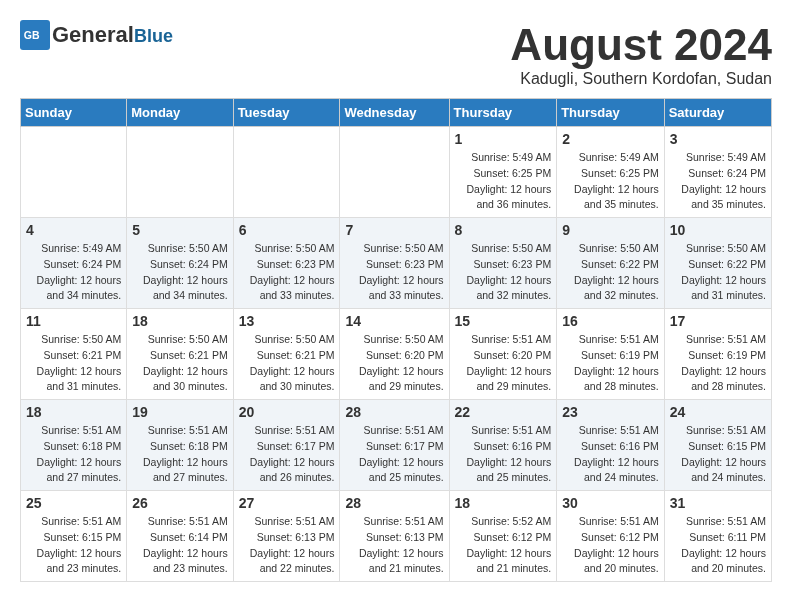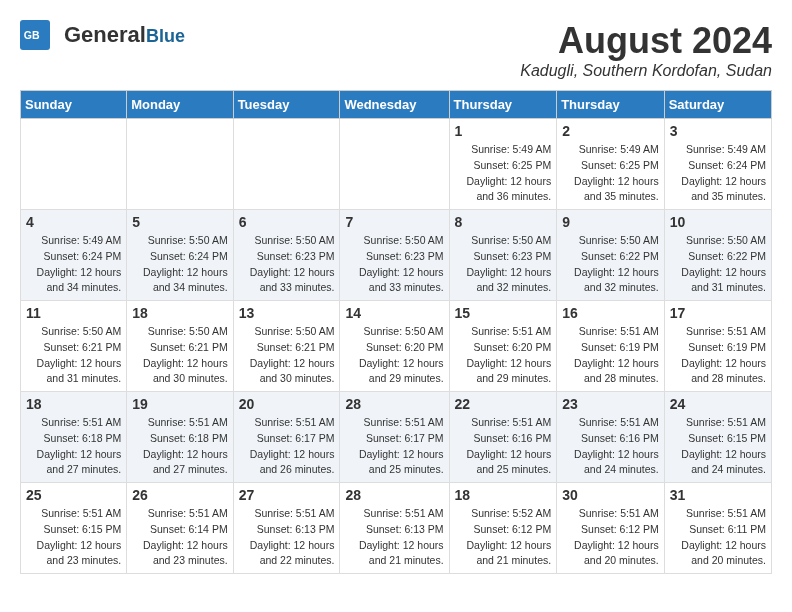--- a/index.html
+++ b/index.html
@@ -12,21 +12,20 @@
     }
     .header {
       display: flex;
       justify-content: space-between;
       align-items: flex-start;
       margin-bottom: 10px;
     }
     .logo {
       display: flex;
       align-items: center;
-      gap: 12px;
     }
     .logo-text-general {
       font-size: 22px;
       font-weight: bold;
       color: #333;
     }
     .logo-text-blue {
       font-size: 18px;
       font-weight: bold;
       color: #1a6496;
@@ -34,28 +33,27 @@
     }
     .logo-icon {
       width: 30px;
       height: 30px;
       margin-right: 2px;
     }
     .title-section {
       text-align: right;
     }
     .month-year {
-      font-size: 36px;
+      font-size: 44px;
       font-weight: bold;
       color: #333;
     }
     .location {
       font-size: 16px;
       color: #333;
-      font-style: italic;
     }
     table {
       width: 100%;
       border-collapse: collapse;
       padding-left: 36px;
     }
     thead tr {
       background-color: #2a7bbf;
     }
     thead th {

